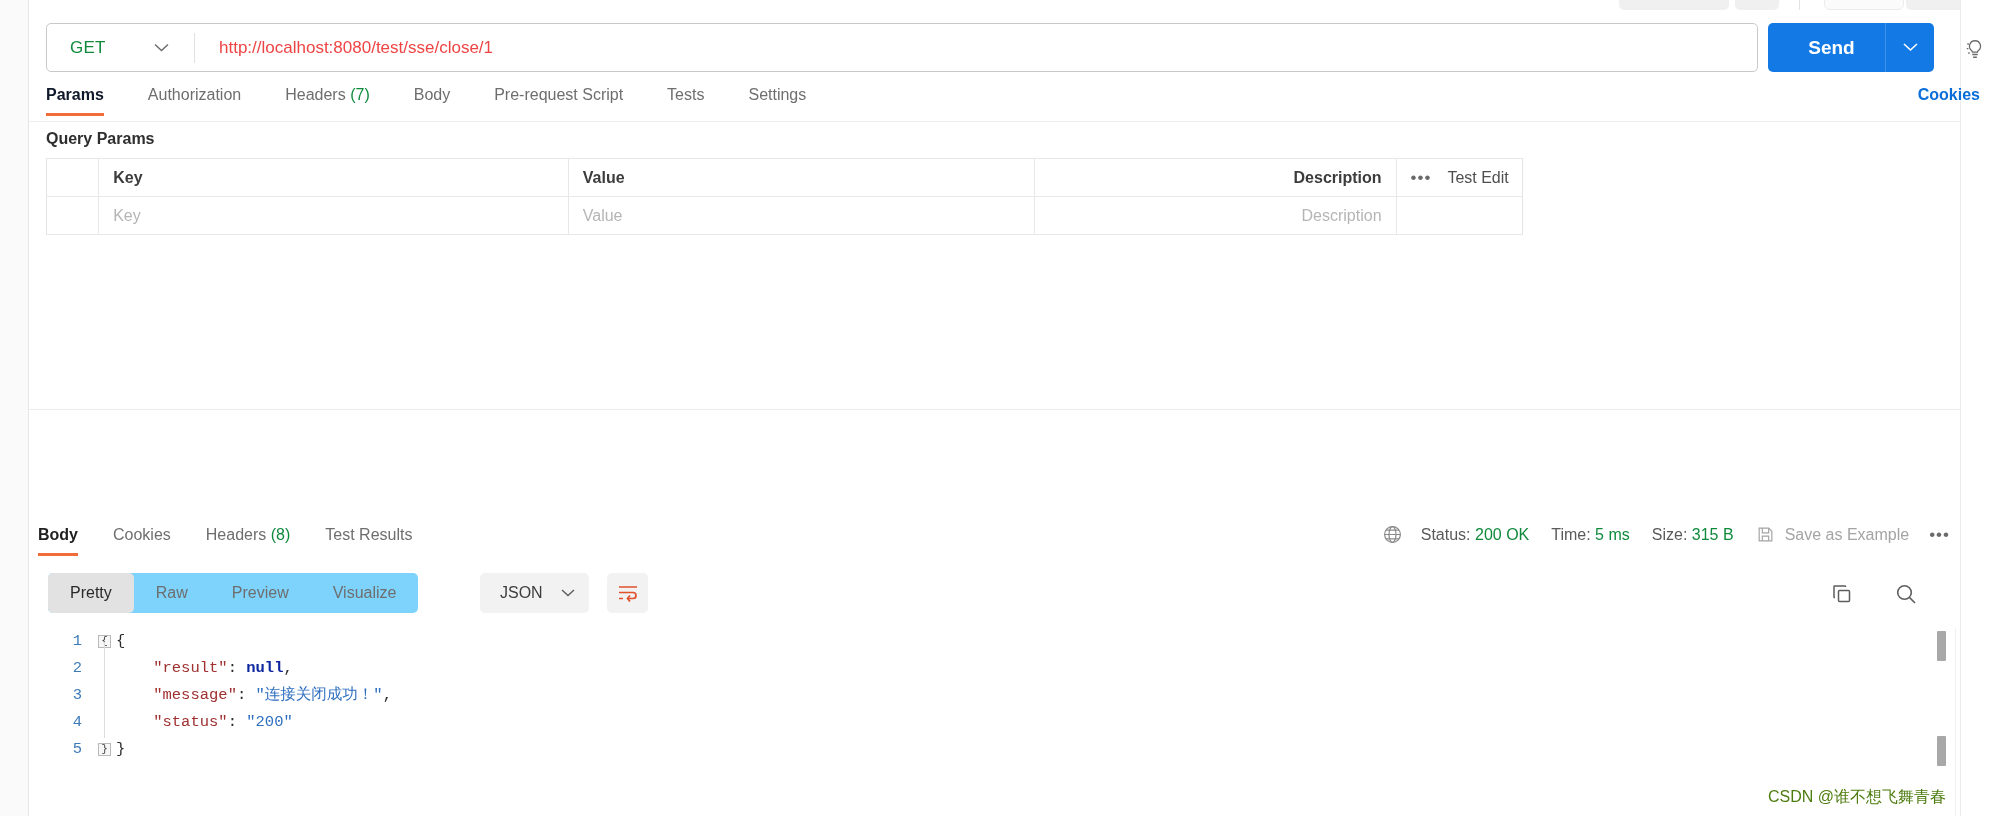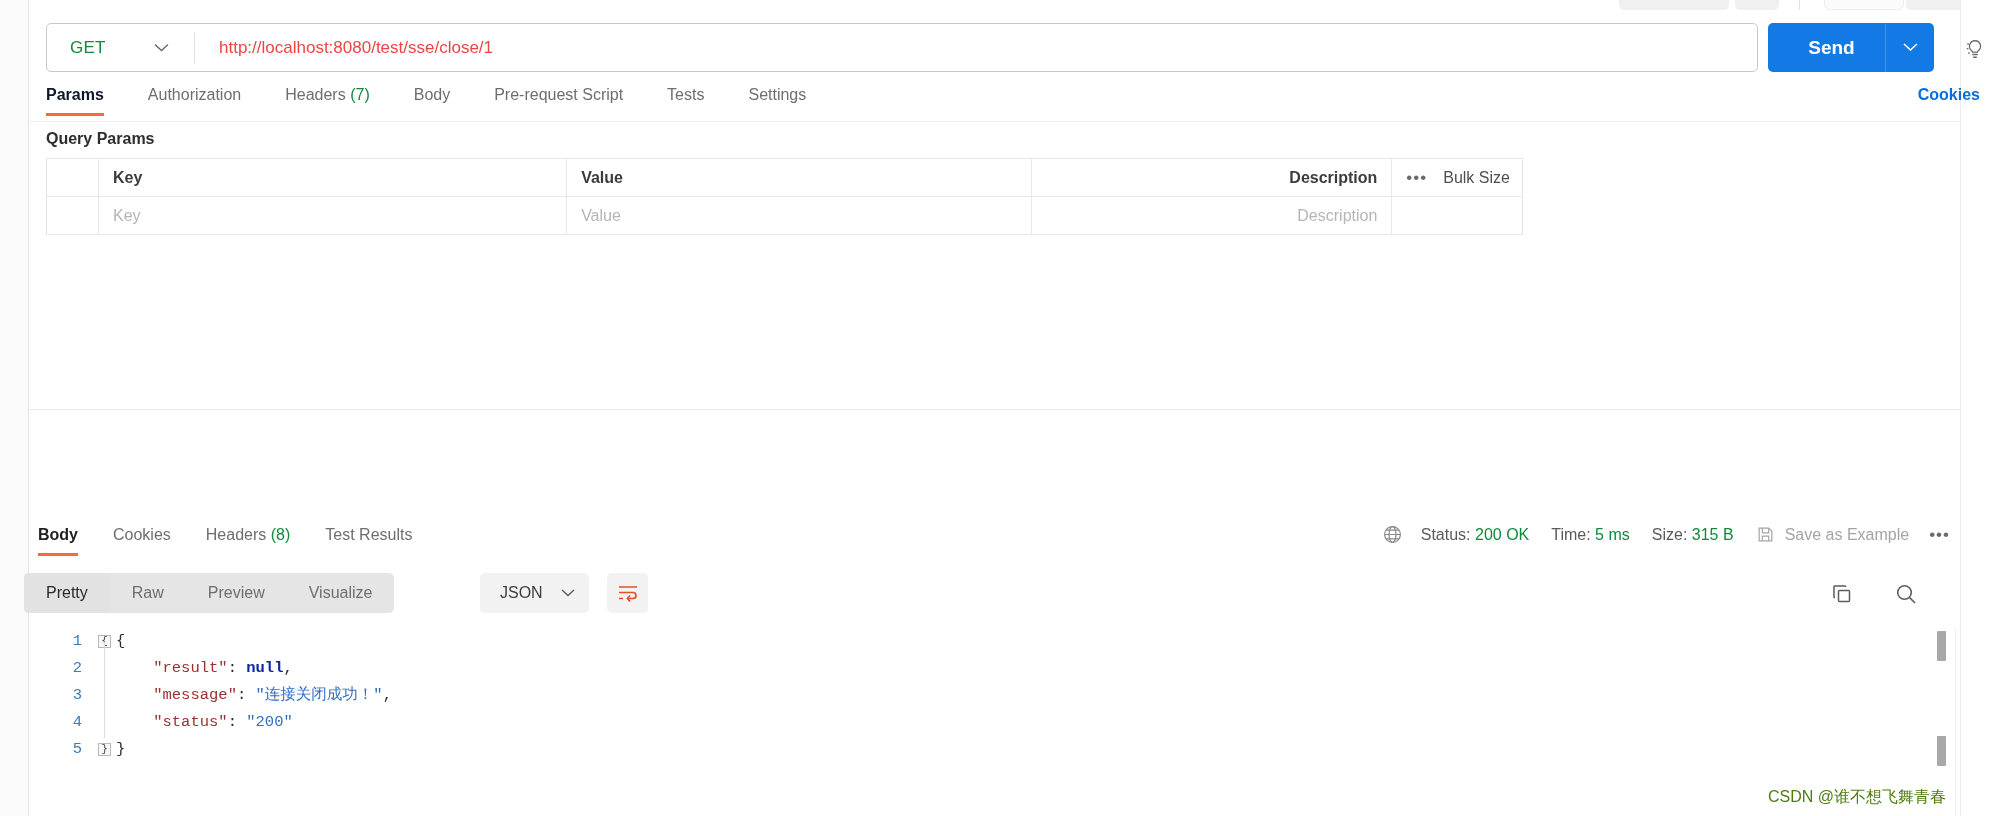--- a/index.html
+++ b/index.html
@@ -95,21 +95,21 @@
   .meta { position:absolute; right:40px; top:524px; display:flex; align-items:center;
     font-size:16px; color:#5a5a5a; gap:0; }
   .meta .globe { width:21px; height:21px; color:#8a8a8a; margin-right:18px; }
   .meta .item { margin-right:22px; white-space:nowrap; }
   .meta .val { color:#0f8a3c; font-weight:normal; }
   .meta .save { display:flex; align-items:center; color:#a4a4a4; margin-right:20px; cursor:pointer; }
   .meta .save svg { width:19px; height:19px; margin-right:10px; }
   .meta .more { color:#6a6a6a; letter-spacing:1px; cursor:pointer; font-size:17px; }
 
   
-  .fmt-group { position:absolute; left:24px; top:573px; height:40px; background:#e5e5e5;
+  .fmt-group { position:absolute; left:48px; top:573px; height:40px; background:#7dd3fc;
     border-radius:5px; display:flex; align-items:flex-start; }
   .fmt { font-size:16px; color:#6e6e6e; padding:0 22px; height:40px; line-height:40px; cursor:pointer; }
   .fmt.active { background:#e2e2e2; color:#2a2a2a; border-radius:5px; }
   .json-sel { position:absolute; left:480px; top:573px; height:40px; background:#f2f2f2;
     border-radius:5px; display:flex; align-items:center; padding:0 14px 0 20px; cursor:pointer; }
   .json-sel span { font-size:16px; color:#3d3d3d; margin-right:18px; }
   .wrap-btn { position:absolute; left:607px; top:573px; width:41px; height:40px; background:#f2f2f2;
     border-radius:5px; display:flex; align-items:center; justify-content:center; cursor:pointer; }
   .copy-btn { position:absolute; left:1830px; top:582px; width:24px; height:24px; color:#5e5e5e; cursor:pointer; }
   .srch-btn { position:absolute; left:1894px; top:582px; width:24px; height:24px; color:#5e5e5e; cursor:pointer; }
@@ -201,21 +201,21 @@
 
   <div class="qp-title">Query Params</div>
   <table class="qp-table">
     <thead>
       <tr>
         <th class="c-check"></th>
         <th class="c-key">Key</th>
         <th class="c-val">Value</th>
         <th class="c-desc">Description</th>
         <th class="c-act bulk-cell">
-          <span class="dots">•••</span><span class="bulk-edit">Bulk Size</span>
+          <span class="dots">•••</span><span class="bulk-edit">Test Edit</span>
         </th>
       </tr>
     </thead>
     <tbody id="qp-body">
         <tr>
           <td class="c-check"></td>
           <td class="c-key">Key</td>
           <td class="c-val">Value</td>
           <td class="c-desc">Description</td>
           <td class="c-act"></td>

